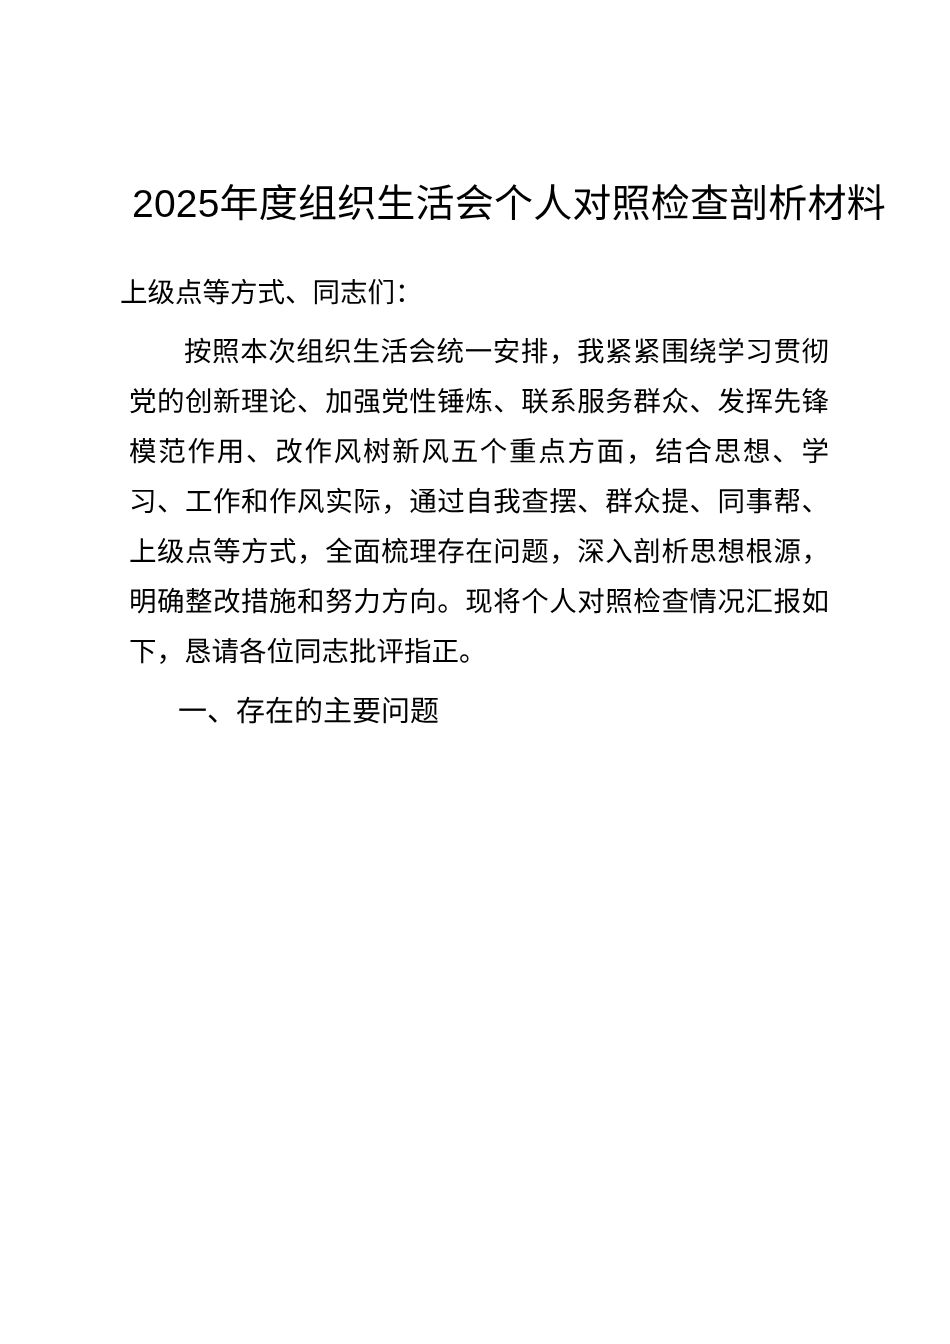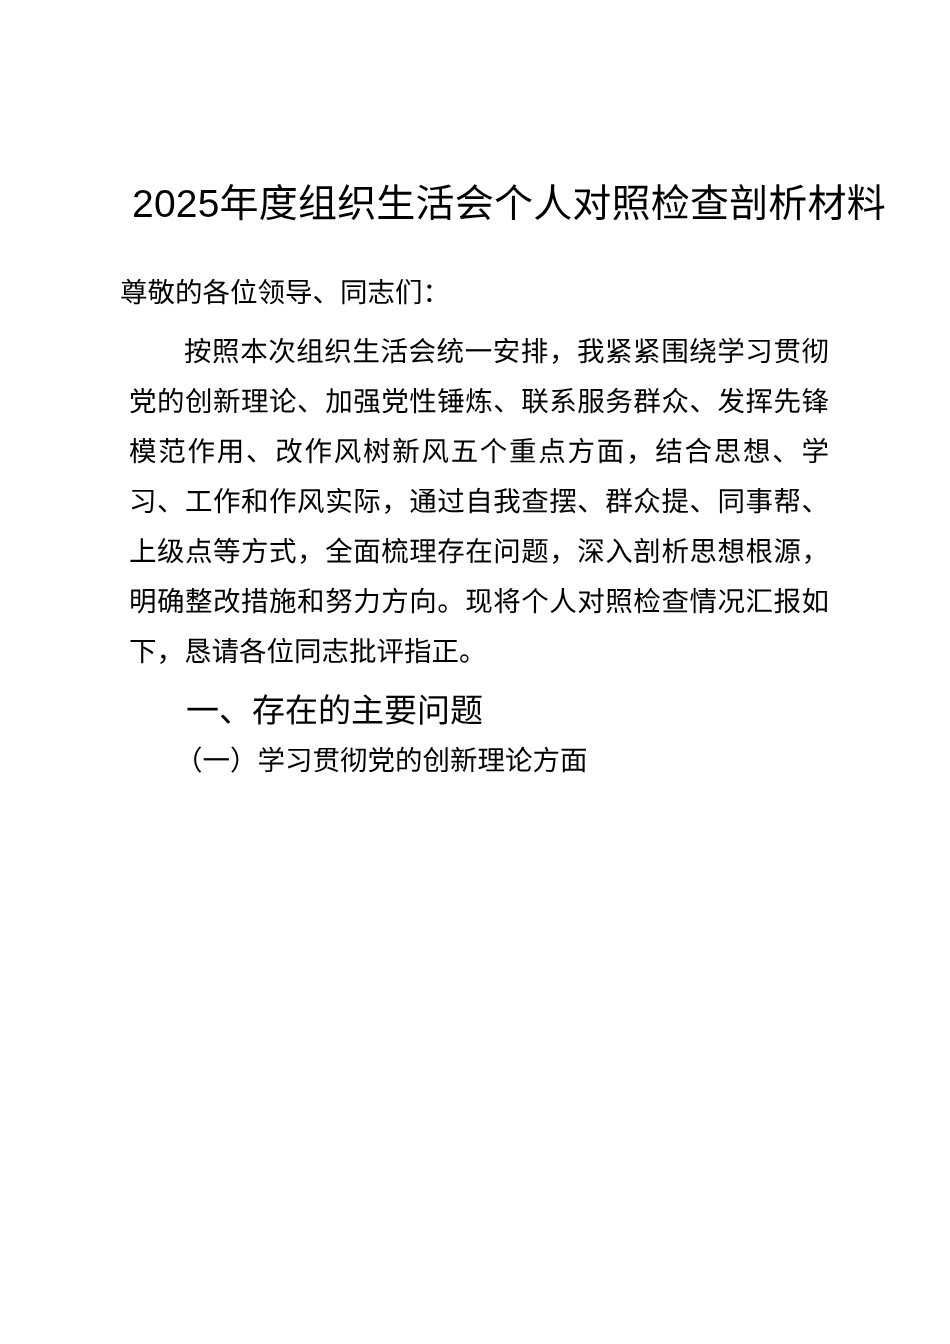--- a/index.html
+++ b/index.html
@@ -60,21 +60,21 @@
     line-height: 50px;
     text-indent: 2em;
     text-align: justify;
     text-justify: inter-ideograph;
     word-break: break-all;
   }
 
   .section-heading {
     margin: 0;
     padding: 0;
-    font-size: 33px;
+    font-size: 29px;
     line-height: 50px;
     text-indent: 2em;
     text-align: left;
     white-space: nowrap;
   }
 
   .sub-heading {
     margin: 0;
     padding: 0;
     font-size: 27.5px;
@@ -85,23 +85,22 @@
   }
 </style>
 </head>
 <body>
 
 <div class="page">
   <div class="content">
 
     <h1 class="doc-title">2025年度组织生活会个人对照检查剖析材料</h1>
 
-    <p class="salutation">尊敬的各位领导、同志们：</p>
+    <p class="salutation">上级点等方式、同志们：</p>
 
     <p class="body-para">按照本次组织生活会统一安排，我紧紧围绕学习贯彻党的创新理论、加强党性锤炼、联系服务群众、发挥先锋模范作用、改作风树新风五个重点方面，结合思想、学习、工作和作风实际，通过自我查摆、群众提、同事帮、上级点等方式，全面梳理存在问题，深入剖析思想根源，明确整改措施和努力方向。现将个人对照检查情况汇报如下，恳请各位同志批评指正。</p>
 
     <p class="section-heading">一、存在的主要问题</p>
 
-    <p class="sub-heading">（一）学习贯彻党的创新理论方面</p>
 
 
   </div>
 </div>
 
 </body></html>

